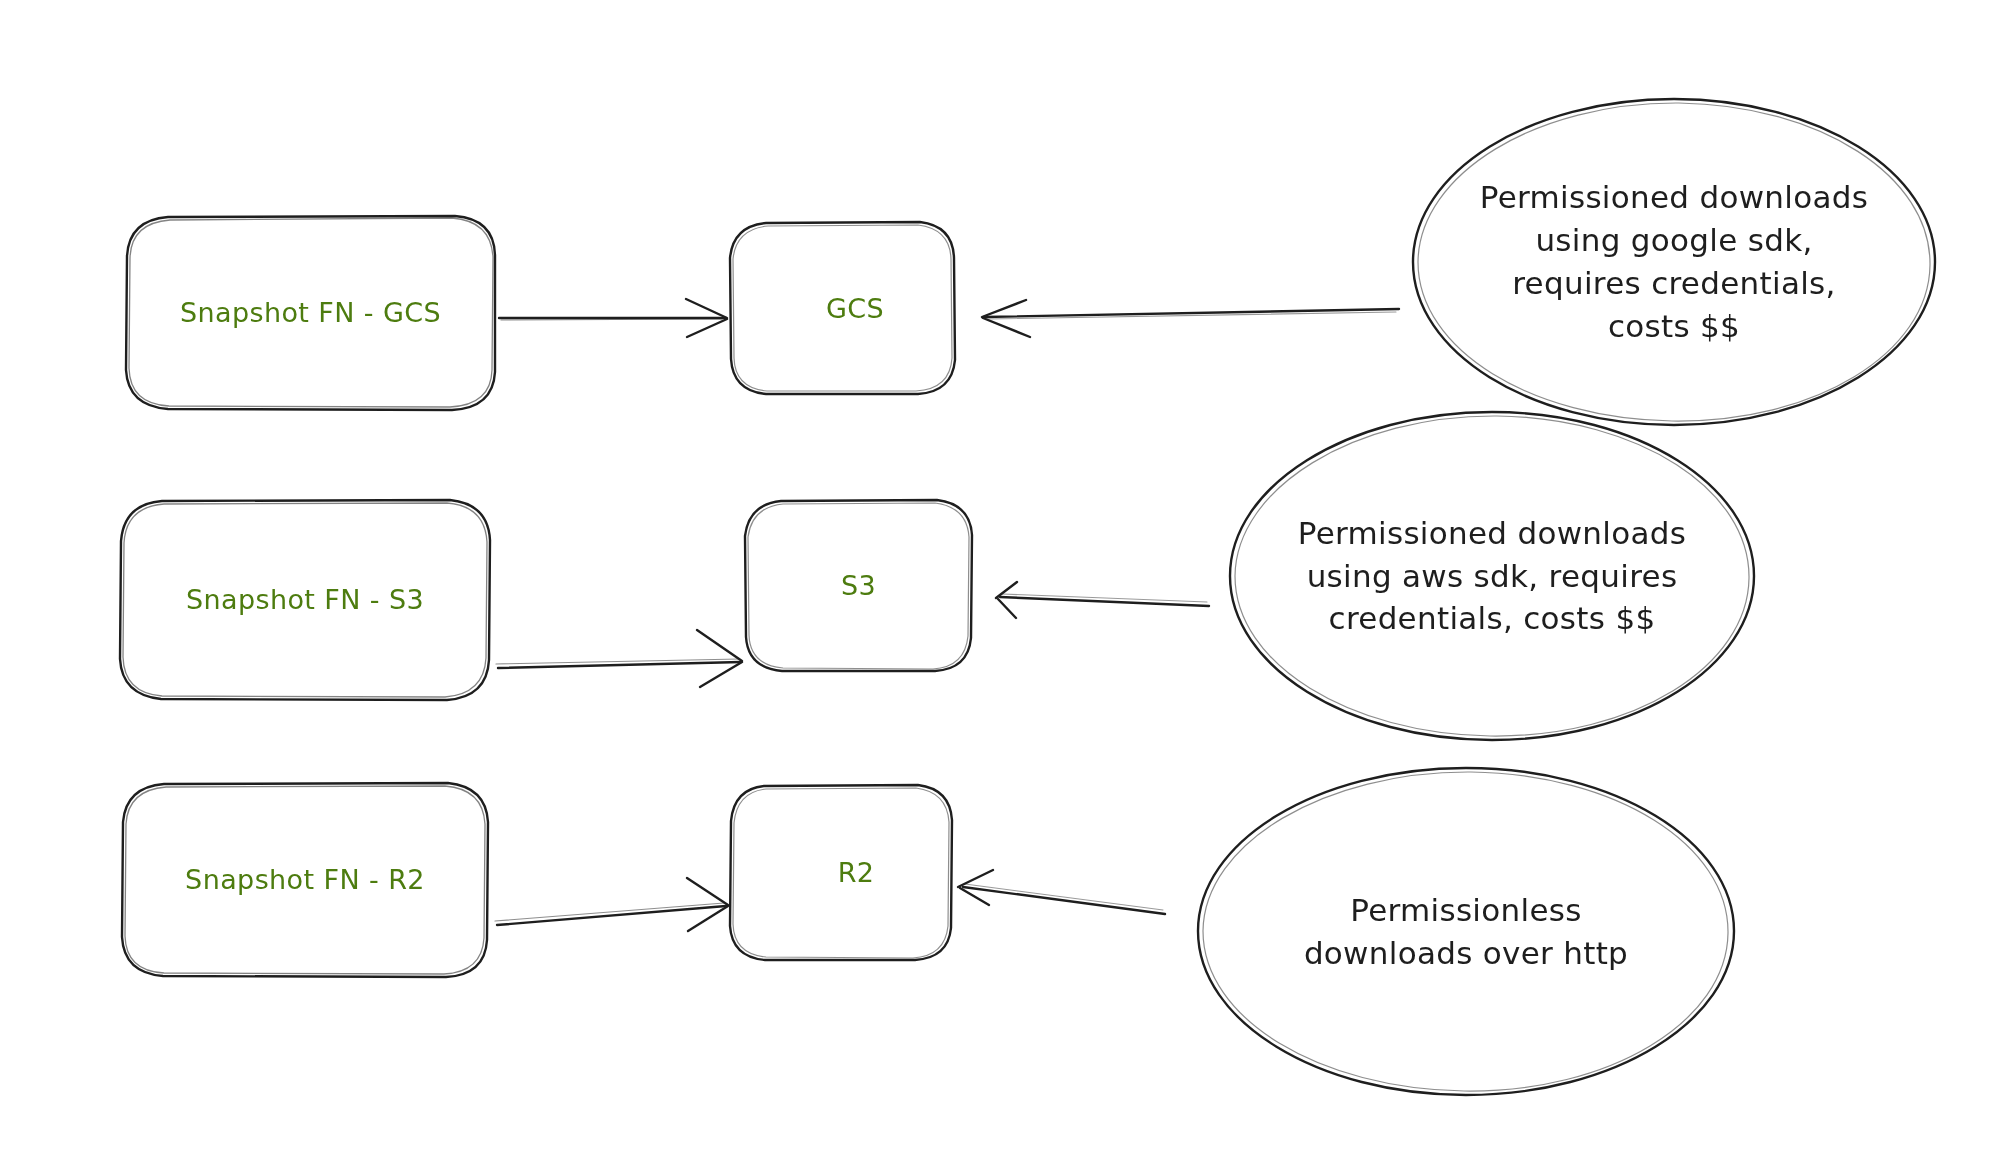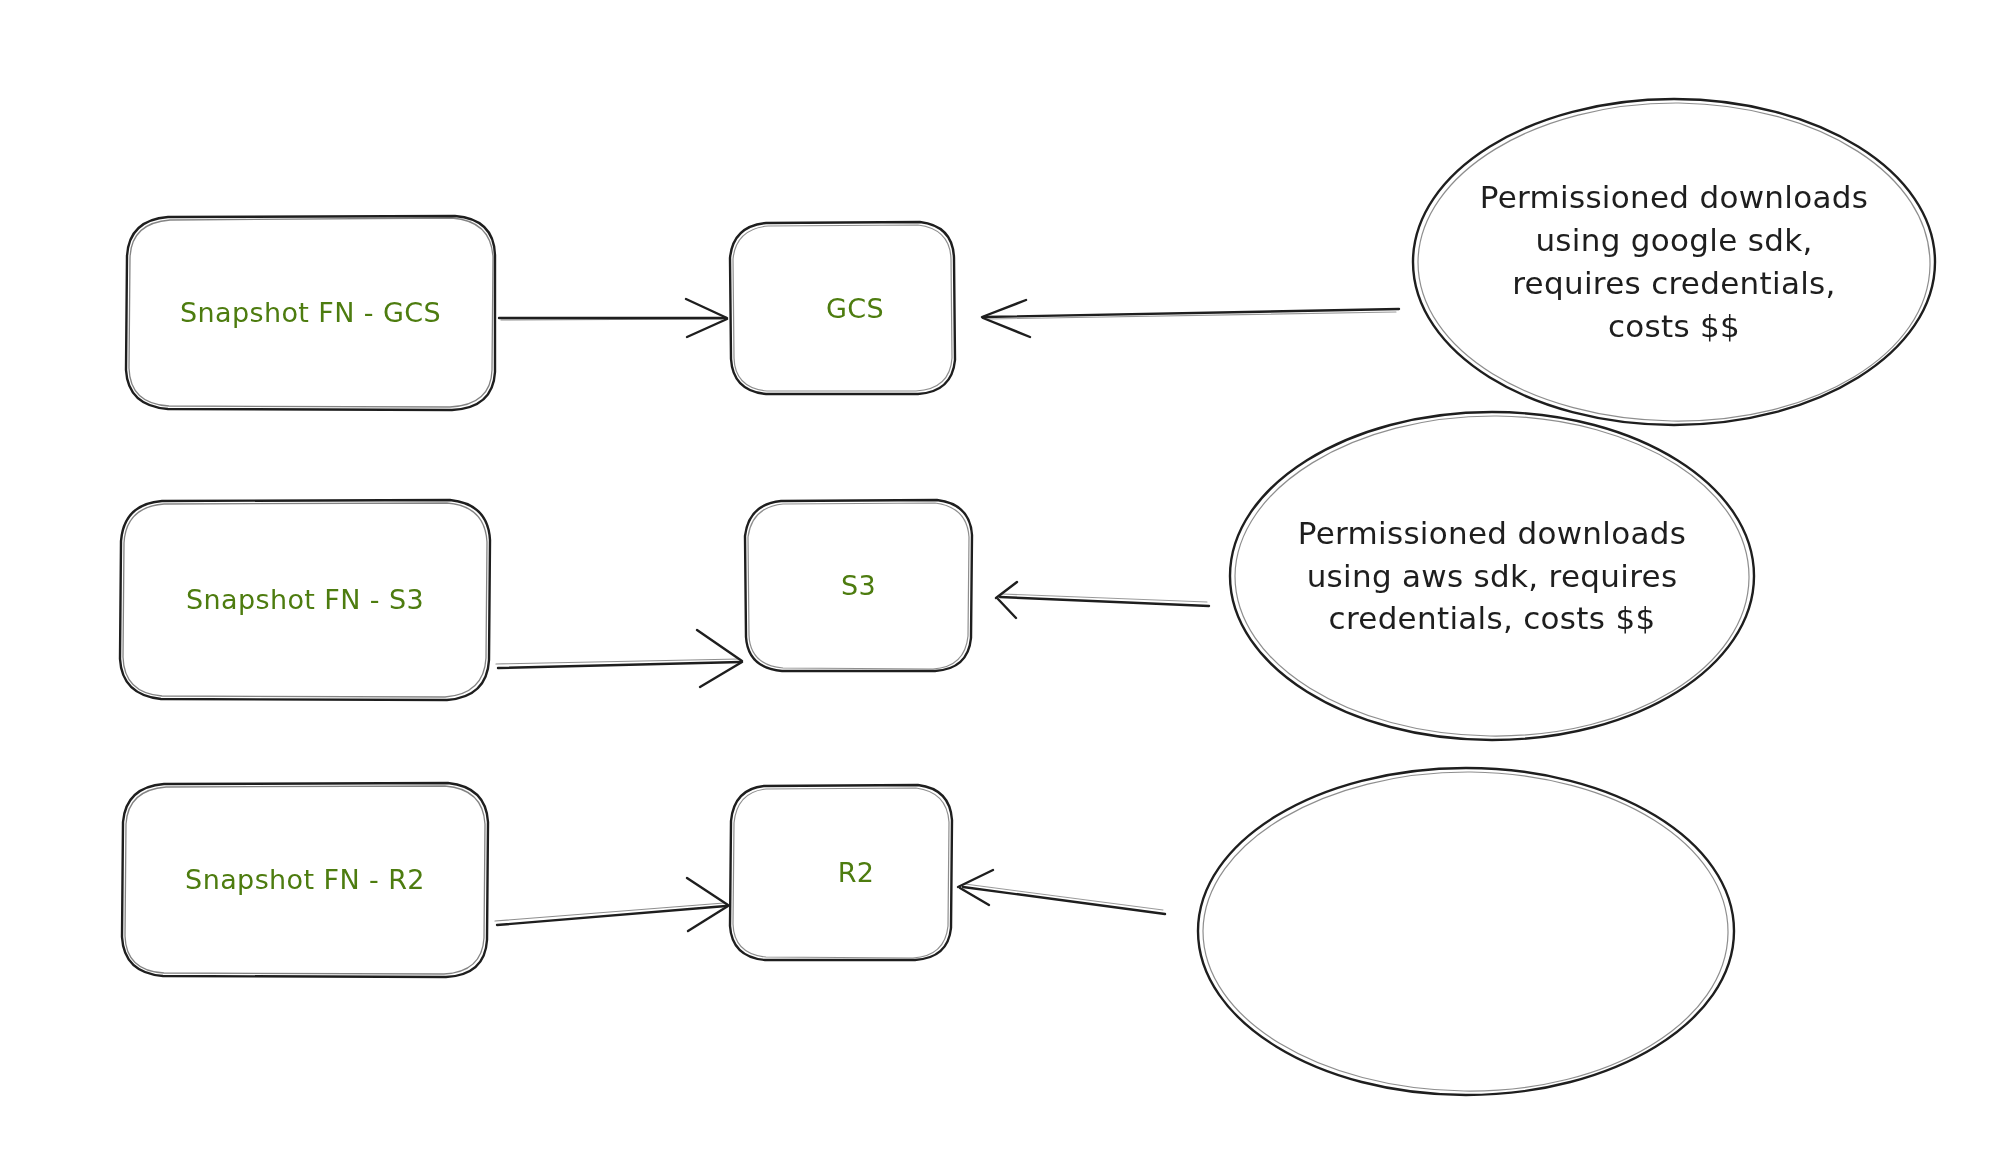--- a/index.html
+++ b/index.html
@@ -175,15 +175,17 @@
 using aws sdk, requires
 credentials, costs $$</div>
   <div class="hit" style="left:1230px; top:412px; width:524px; height:328px;"></div>
 
   <div class="node-label" style="left:122px; top:783px; width:366px; height:194px;">Snapshot FN - R2</div>
   <div class="hit" style="left:122px; top:783px; width:366px; height:194px;"></div>
 
   <div class="node-label" style="left:730px; top:785px; width:222px; height:175px;margin-left:15px;">R2</div>
   <div class="hit" style="left:730px; top:785px; width:222px; height:175px;"></div>
 
+  <div class="ellipse-label" style="left:1198px; top:768px; width:536px; height:327px;">Permissionless
+downloads over http</div>
   <div class="hit" style="left:1198px; top:768px; width:536px; height:327px;"></div>
 
 </div>
 
 </body></html>

